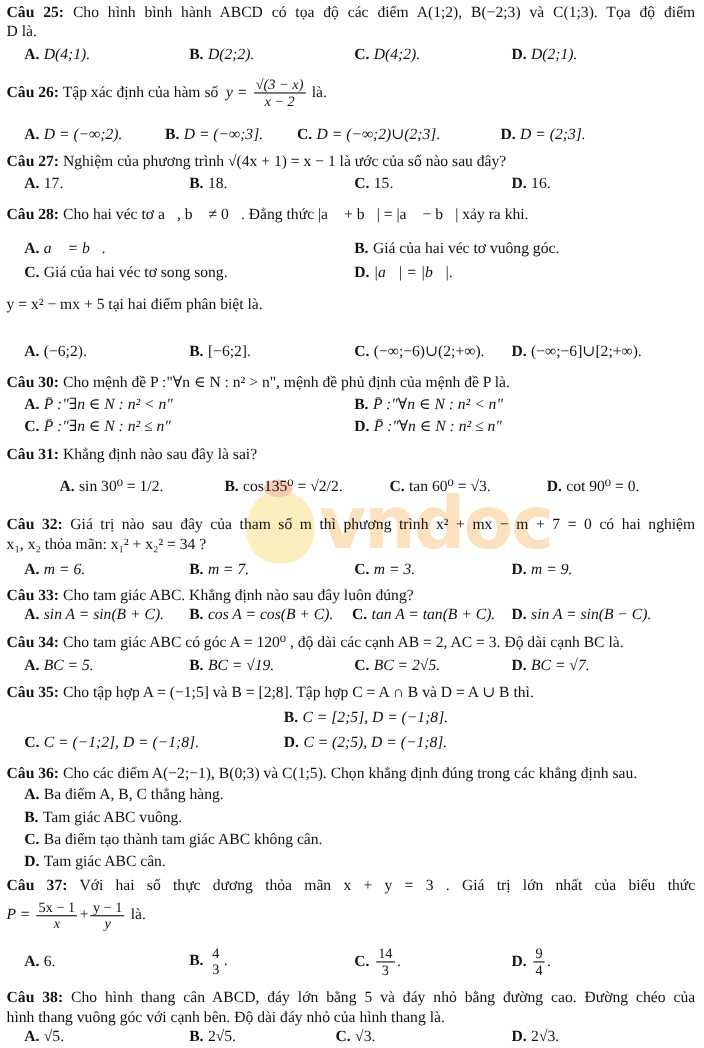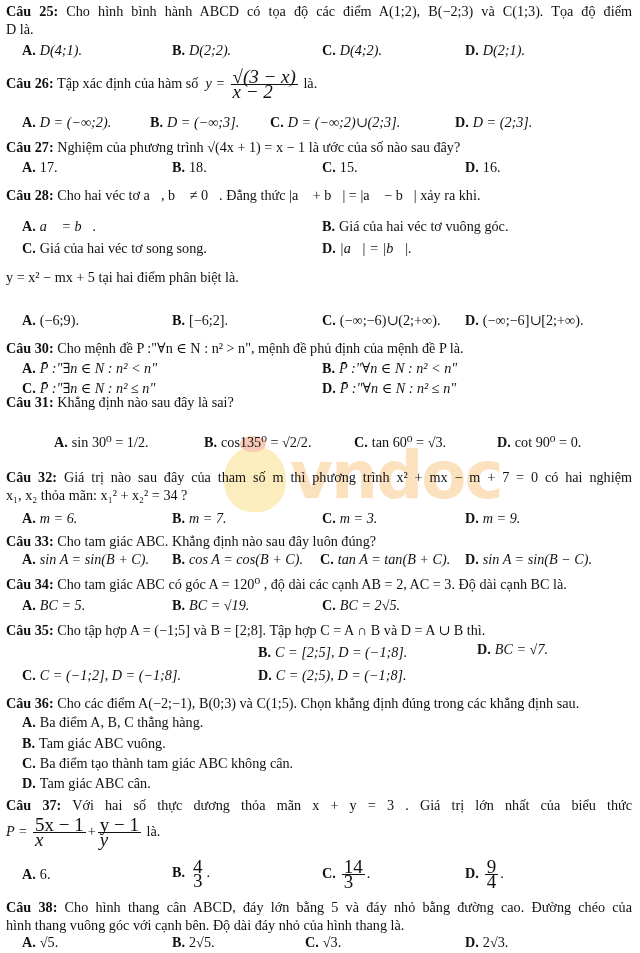--- a/index.html
+++ b/index.html
@@ -3,21 +3,21 @@
 <meta charset="utf-8">
 <style>
   html,body{margin:0;padding:0;background:#fff;}
   body{width:640px;height:953px;position:relative;overflow:hidden;font-family:"Liberation Serif","DejaVu Serif",serif;color:#111;font-size:14.2px;}
   .q{position:absolute;left:6px;right:8px;line-height:18px;}
   .b{font-weight:bold;}
   .i{font-style:italic;}
   .opt{position:absolute;white-space:nowrap;}
   .row{position:absolute;left:0;right:0;height:20px;}
   .ol{font-weight:bold;margin-right:4px;}
-  .frac{display:inline-block;vertical-align:middle;font-size:19px;line-height:14px;margin:0 2px;}
+  .frac{display:inline-block;vertical-align:middle;text-align:center;font-size:13px;line-height:14px;margin:0 2px;}
   .frac .n{display:block;border-bottom:1px solid #111;padding:0 2px;}
   .frac .d{display:block;padding:0 2px;}
   .just{text-align:justify;text-align-last:justify;}
   .wm{position:absolute;left:210px;top:440px;width:230px;height:80px;opacity:0.55;pointer-events:none;}
   .wm-text{position:absolute;left:80px;top:-4px;font-family:"DejaVu Sans",sans-serif;font-weight:bold;font-size:66px;color:#f9c98a;letter-spacing:-2px;line-height:80px;}
   .wm-chick{position:absolute;left:14px;top:6px;width:62px;height:66px;border-radius:50% 50% 45% 45%;background:#fbe08a;}
   .wm-comb{position:absolute;left:30px;top:-4px;width:26px;height:16px;border-radius:50%;background:#f3a07a;}
 </style>
 </head>
 <body>
@@ -74,40 +74,40 @@
 </div>
 <div class="row" style="top:240px;">
   <span class="opt" style="left:22px;"><span class="ol">C.</span><span>Giá của hai véc tơ song song.</span></span>
   <span class="opt" style="left:322px;"><span class="ol">D.</span><span class="i">|a⃗| = |b⃗|.</span></span>
 </div>
 
 <div class="q" style="top:268px;">
   <div>y = x² − mx + 5 tại hai điểm phân biệt là.</div>
 </div>
 <div class="row" style="top:312px;">
-  <span class="opt" style="left:22px;"><span class="ol">A.</span><span>(−6;9).</span></span>
+  <span class="opt" style="left:22px;"><span class="ol">A.</span><span>(−6;2).</span></span>
   <span class="opt" style="left:172px;"><span class="ol">B.</span><span>[−6;2].</span></span>
   <span class="opt" style="left:322px;"><span class="ol">C.</span><span>(−∞;−6)∪(2;+∞).</span></span>
   <span class="opt" style="left:465px;"><span class="ol">D.</span><span>(−∞;−6]∪[2;+∞).</span></span>
 </div>
 
 <div class="q" style="top:339px;">
   <span class="b">Câu 30:</span>
   <span>Cho mệnh đề  P :"∀n ∈ N : n² &gt; n", mệnh đề phủ định của mệnh đề P là.</span>
 </div>
 <div class="row" style="top:360px;">
   <span class="opt" style="left:22px;"><span class="ol">A.</span><span class="i">P̄ :"∃n ∈ N : n² &lt; n"</span></span>
   <span class="opt" style="left:322px;"><span class="ol">B.</span><span class="i">P̄ :"∀n ∈ N : n² &lt; n"</span></span>
 </div>
 <div class="row" style="top:380px;">
   <span class="opt" style="left:22px;"><span class="ol">C.</span><span class="i">P̄ :"∃n ∈ N : n² ≤ n"</span></span>
   <span class="opt" style="left:322px;"><span class="ol">D.</span><span class="i">P̄ :"∀n ∈ N : n² ≤ n"</span></span>
 </div>
 
-<div class="q" style="top:393px;">
+<div class="q" style="top:404px;">
   <span class="b">Câu 31:</span>
   <span>Khẳng định nào sau đây là sai?</span>
 </div>
 <div class="row" style="top:434px;margin-left:32px;">
   <span class="opt" style="left:22px;"><span class="ol">A.</span><span>sin 30⁰ = 1/2.</span></span>
   <span class="opt" style="left:172px;"><span class="ol">B.</span><span>cos135⁰ = √2/2.</span></span>
   <span class="opt" style="left:322px;"><span class="ol">C.</span><span>tan 60⁰ = √3.</span></span>
   <span class="opt" style="left:465px;"><span class="ol">D.</span><span>cot 90⁰ = 0.</span></span>
 </div>
 
@@ -134,21 +134,21 @@
 </div>
 
 <div class="q" style="top:575px;">
   <span class="b">Câu 34:</span>
   <span>Cho tam giác  ABC có góc  A = 120⁰ , độ dài các cạnh  AB = 2, AC = 3. Độ dài cạnh BC  là.</span>
 </div>
 <div class="row" style="top:597px;">
   <span class="opt" style="left:22px;"><span class="ol">A.</span><span class="i">BC = 5.</span></span>
   <span class="opt" style="left:172px;"><span class="ol">B.</span><span class="i">BC = √19.</span></span>
   <span class="opt" style="left:322px;"><span class="ol">C.</span><span class="i">BC = 2√5.</span></span>
-  <span class="opt" style="left:477px;margin-top:44px;"><span class="ol">D.</span><span class="i">BC = √7.</span></span>
+  <span class="opt" style="left:465px;"><span class="ol">D.</span><span class="i">BC = √7.</span></span>
 </div>
 
 <div class="q" style="top:621px;">
   <span class="b">Câu 35:</span>
   <span>Cho tập hợp  A = (−1;5] và  B = [2;8]. Tập hợp  C = A ∩ B  và  D = A ∪ B  thì.</span>
 </div>
 <div class="row" style="top:644px;">
   <span class="opt" style="left:258px;"><span class="ol">B.</span><span class="i">C = [2;5], D = (−1;8].</span></span>
 </div>
 <div class="row" style="top:667px;">

